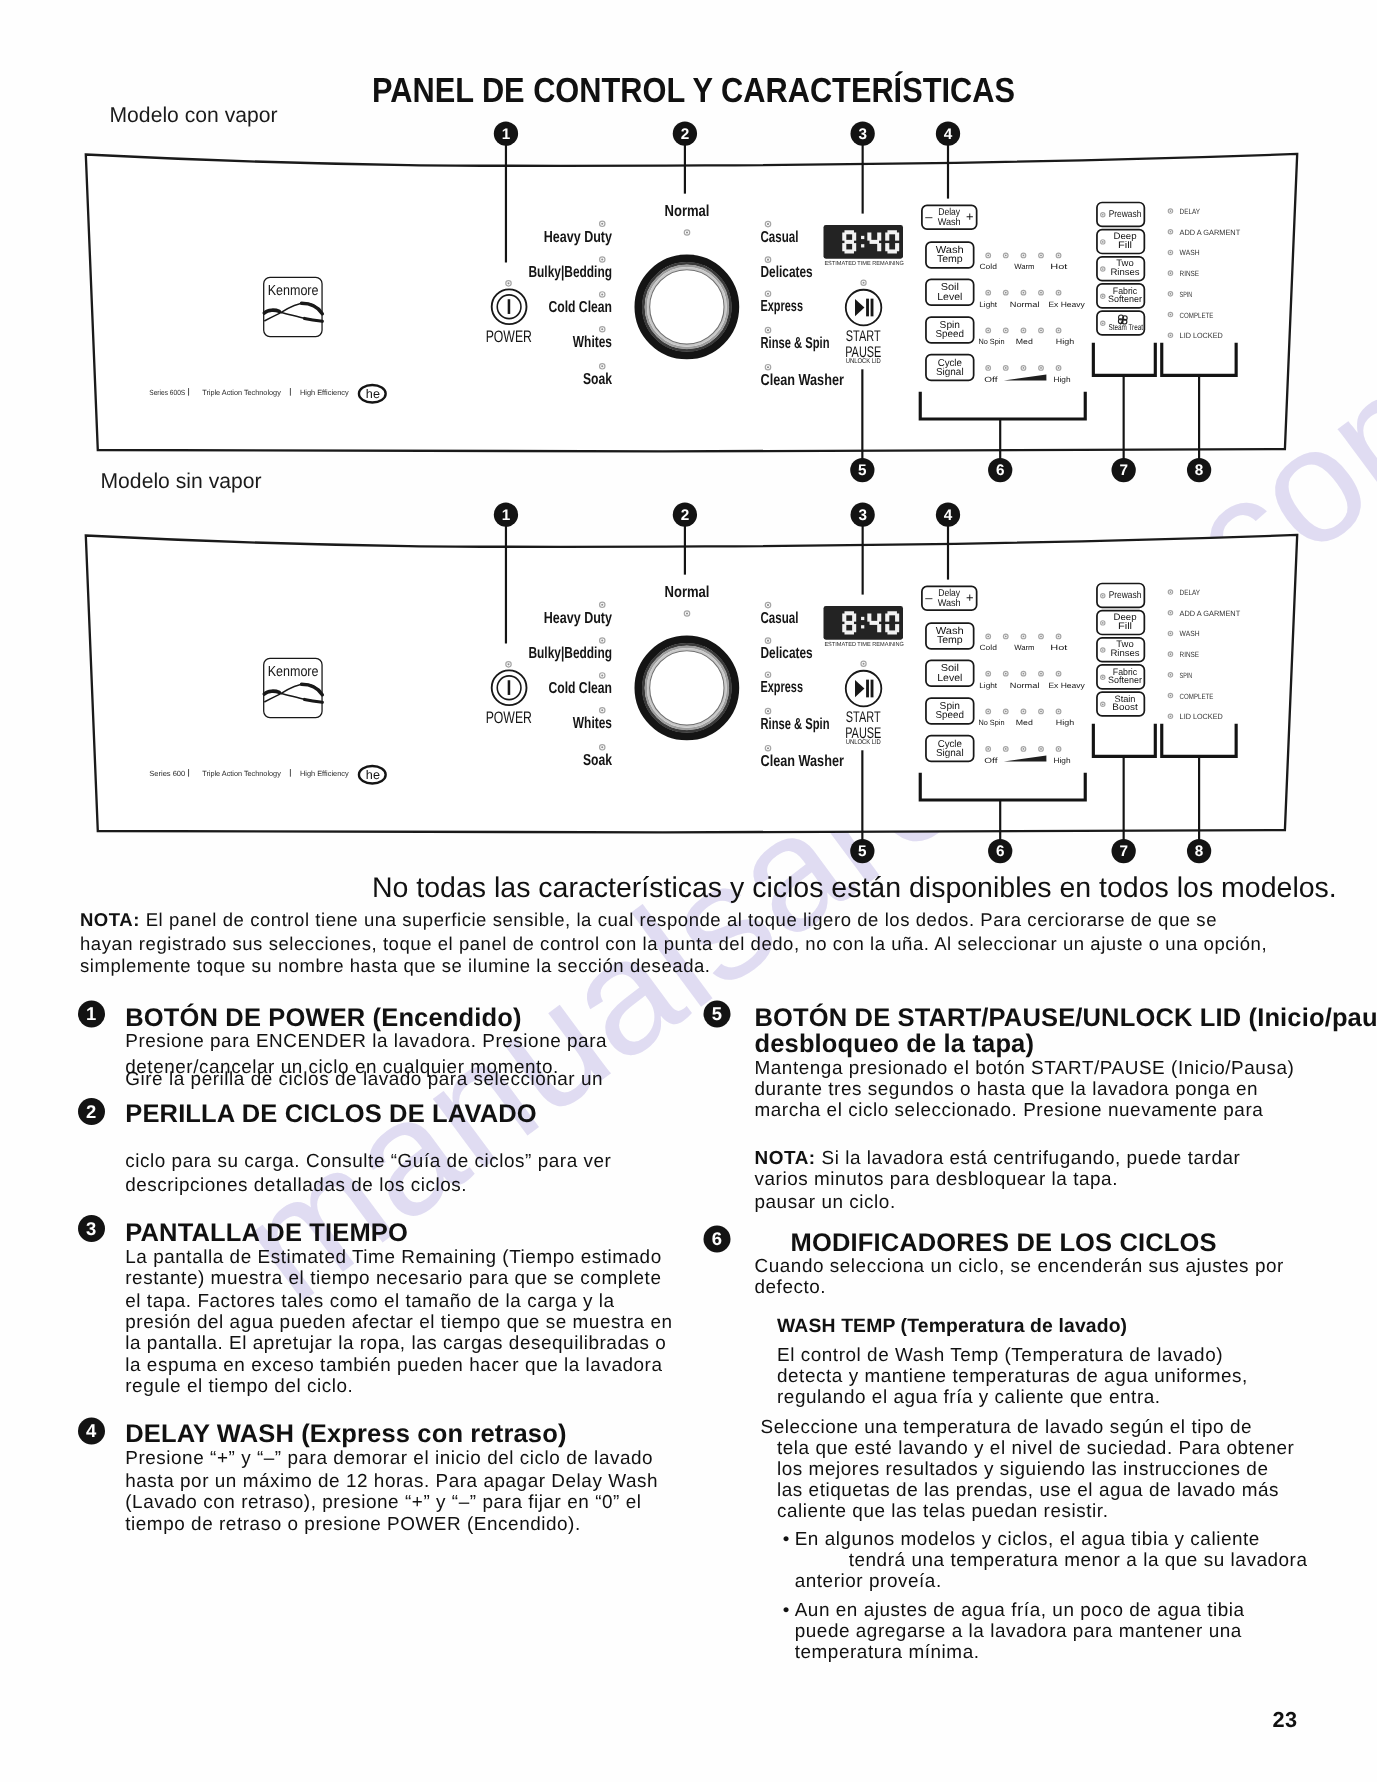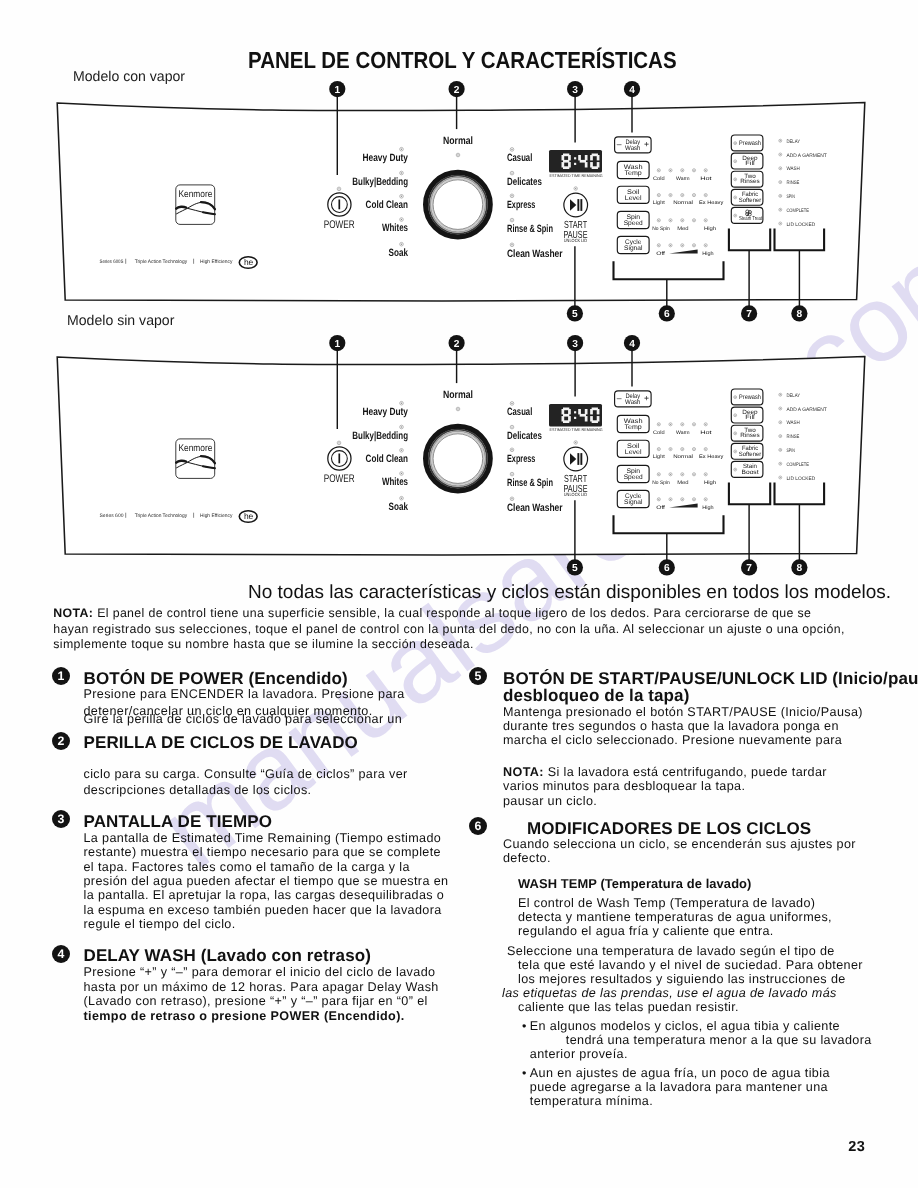--- a/index.html
+++ b/index.html
@@ -827,46 +827,46 @@
       <div class="badge" style="left: 51.8px; top: 810.4px; width: 18px; height: 18px; line-height: 18px; font-size: 12.3px;">3</div>
       <div class="tline h" style="left: 83.5px; top: 813px;"><span>PANTALLA DE TIEMPO</span></div>
       <div class="tline" style="left: 83.5px; top: 831.8px;"><span>La pantalla de Estimated Time Remaining (Tiempo estimado</span></div>
       <div class="tline" style="left: 83.5px; top: 846.17px;"><span>restante) muestra el tiempo necesario para que se complete</span></div>
       <div class="tline" style="left: 83.5px; top: 860.54px;"><span>el tapa. Factores tales como el tamaño de la carga y la</span></div>
       <div class="tline" style="left: 83.5px; top: 874.91px;"><span>presión del agua pueden afectar el tiempo que se muestra en</span></div>
       <div class="tline" style="left: 83.5px; top: 889.28px;"><span>la pantalla. El apretujar la ropa, las cargas desequilibradas o</span></div>
       <div class="tline" style="left: 83.5px; top: 903.65px;"><span>la espuma en exceso también pueden hacer que la lavadora</span></div>
       <div class="tline" style="left: 83.5px; top: 918.02px;"><span>regule el tiempo del ciclo.</span></div>
       <div class="badge" style="left: 51.8px; top: 944.8px; width: 18px; height: 18px; line-height: 18px; font-size: 12.3px;">4</div>
-      <div class="tline h" style="left: 83.5px; top: 947.4px;"><span>DELAY WASH (Lavado con retraso)</span></div>
+      <div class="tline h" style="left: 83.5px; top: 947.4px;"><span>DELAY WASH (Express con retraso)</span></div>
       <div class="tline" style="left: 83.5px; top: 966.2px;"><span>Presione “+” y “–” para demorar el inicio del ciclo de lavado</span></div>
       <div class="tline" style="left: 83.5px; top: 980.8px;"><span>hasta por un máximo de 12 horas. Para apagar Delay Wash</span></div>
       <div class="tline" style="left: 83.5px; top: 995.4px;"><span>(Lavado con retraso), presione “+” y “–” para fijar en “0” el</span></div>
-      <div class="tline" style="left: 83.5px; top: 1010px; font-weight: bold;"><span>tiempo de retraso o presione POWER (Encendido).</span></div>
+      <div class="tline" style="left: 83.5px; top: 1010px;"><span>tiempo de retraso o presione POWER (Encendido).</span></div>
       <div class="badge" style="left: 469px; top: 667px; width: 18px; height: 18px; line-height: 18px; font-size: 12.3px;">5</div>
       <div class="tline h" style="left: 503px; top: 669.6px;"><span>BOTÓN DE START/PAUSE/UNLOCK LID (Inicio/pausa/</span></div>
       <div class="tline h" style="left: 503px; top: 687.1px;"><span>desbloqueo de la tapa)</span></div>
       <div class="tline" style="left: 503px; top: 705.9px;"><span>Mantenga presionado el botón START/PAUSE (Inicio/Pausa)</span></div>
       <div class="tline" style="left: 503px; top: 720.07px;"><span>durante tres segundos o hasta que la lavadora ponga en</span></div>
       <div class="tline" style="left: 503px; top: 734.24px;"><span>marcha el ciclo seleccionado. Presione nuevamente para</span></div>
       <div class="tline" style="left: 503px; top: 748.41px; margin-top: 47px;"><span>pausar un ciclo.</span></div>
       <div class="tline" style="left: 503px; top: 766.18px;"><b>NOTA:</b><span> Si la lavadora está centrifugando, puede tardar</span></div>
       <div class="tline" style="left: 503px; top: 780.35px;"><span>varios minutos para desbloquear la tapa.</span></div>
       <div class="badge" style="left: 469px; top: 816.9px; width: 18px; height: 18px; line-height: 18px; font-size: 12.3px;">6</div>
       <div class="tline h" style="left: 503px; top: 819.5px; padding-left: 24px;"><span>MODIFICADORES DE LOS CICLOS</span></div>
       <div class="tline" style="left: 503px; top: 838.3px;"><span>Cuando selecciona un ciclo, se encenderán sus ajustes por</span></div>
       <div class="tline" style="left: 503px; top: 852.4px;"><span>defecto.</span></div>
       <div class="tline sh" style="left: 518px; top: 878px;"><span>WASH TEMP (Temperatura de lavado)</span></div>
       <div class="tline" style="left: 518px; top: 897.2px;"><span>El control de Wash Temp (Temperatura de lavado)</span></div>
       <div class="tline" style="left: 518px; top: 911.3px;"><span>detecta y mantiene temperaturas de agua uniformes,</span></div>
       <div class="tline" style="left: 518px; top: 925.4px;"><span>regulando el agua fría y caliente que entra.</span></div>
       <div class="tline" style="left: 507px; top: 944.6px;"><span>Seleccione una temperatura de lavado según el tipo de</span></div>
       <div class="tline" style="left: 518px; top: 958.7px;"><span>tela que esté lavando y el nivel de suciedad. Para obtener</span></div>
       <div class="tline" style="left: 518px; top: 972.8px;"><span>los mejores resultados y siguiendo las instrucciones de</span></div>
-      <div class="tline" style="left: 502px; top: 986.9px; font-style: italic;"><span>las etiquetas de las prendas, use el agua de lavado más</span></div>
+      <div class="tline" style="left: 518px; top: 986.9px;"><span>las etiquetas de las prendas, use el agua de lavado más</span></div>
       <div class="tline" style="left: 518px; top: 1001px;"><span>caliente que las telas puedan resistir.</span></div>
       <div class="tline" style="left: 529.8px; top: 1020.2px; position: absolute;"><span class="bdot" style="position:absolute;left:-7.9px;top:0;">•</span><span>En algunos modelos y ciclos, el agua tibia y caliente</span></div>
       <div class="tline" style="left: 529.8px; top: 1034.3px; position: absolute; padding-left: 36px;"><span>tendrá una temperatura menor a la que su lavadora</span></div>
       <div class="tline" style="left: 529.8px; top: 1048.4px; position: absolute;"><span>anterior proveía.</span></div>
       <div class="tline" style="left: 529.8px; top: 1067.1px; position: absolute;"><span class="bdot" style="position:absolute;left:-7.9px;top:0;">•</span><span>Aun en ajustes de agua fría, un poco de agua tibia</span></div>
       <div class="tline" style="left: 529.8px; top: 1081.2px; position: absolute;"><span>puede agregarse a la lavadora para mantener una</span></div>
       <div class="tline" style="left: 529.8px; top: 1095.3px; position: absolute;"><span>temperatura mínima.</span></div>
     </div>
 
   <div id="page-number">23</div>

